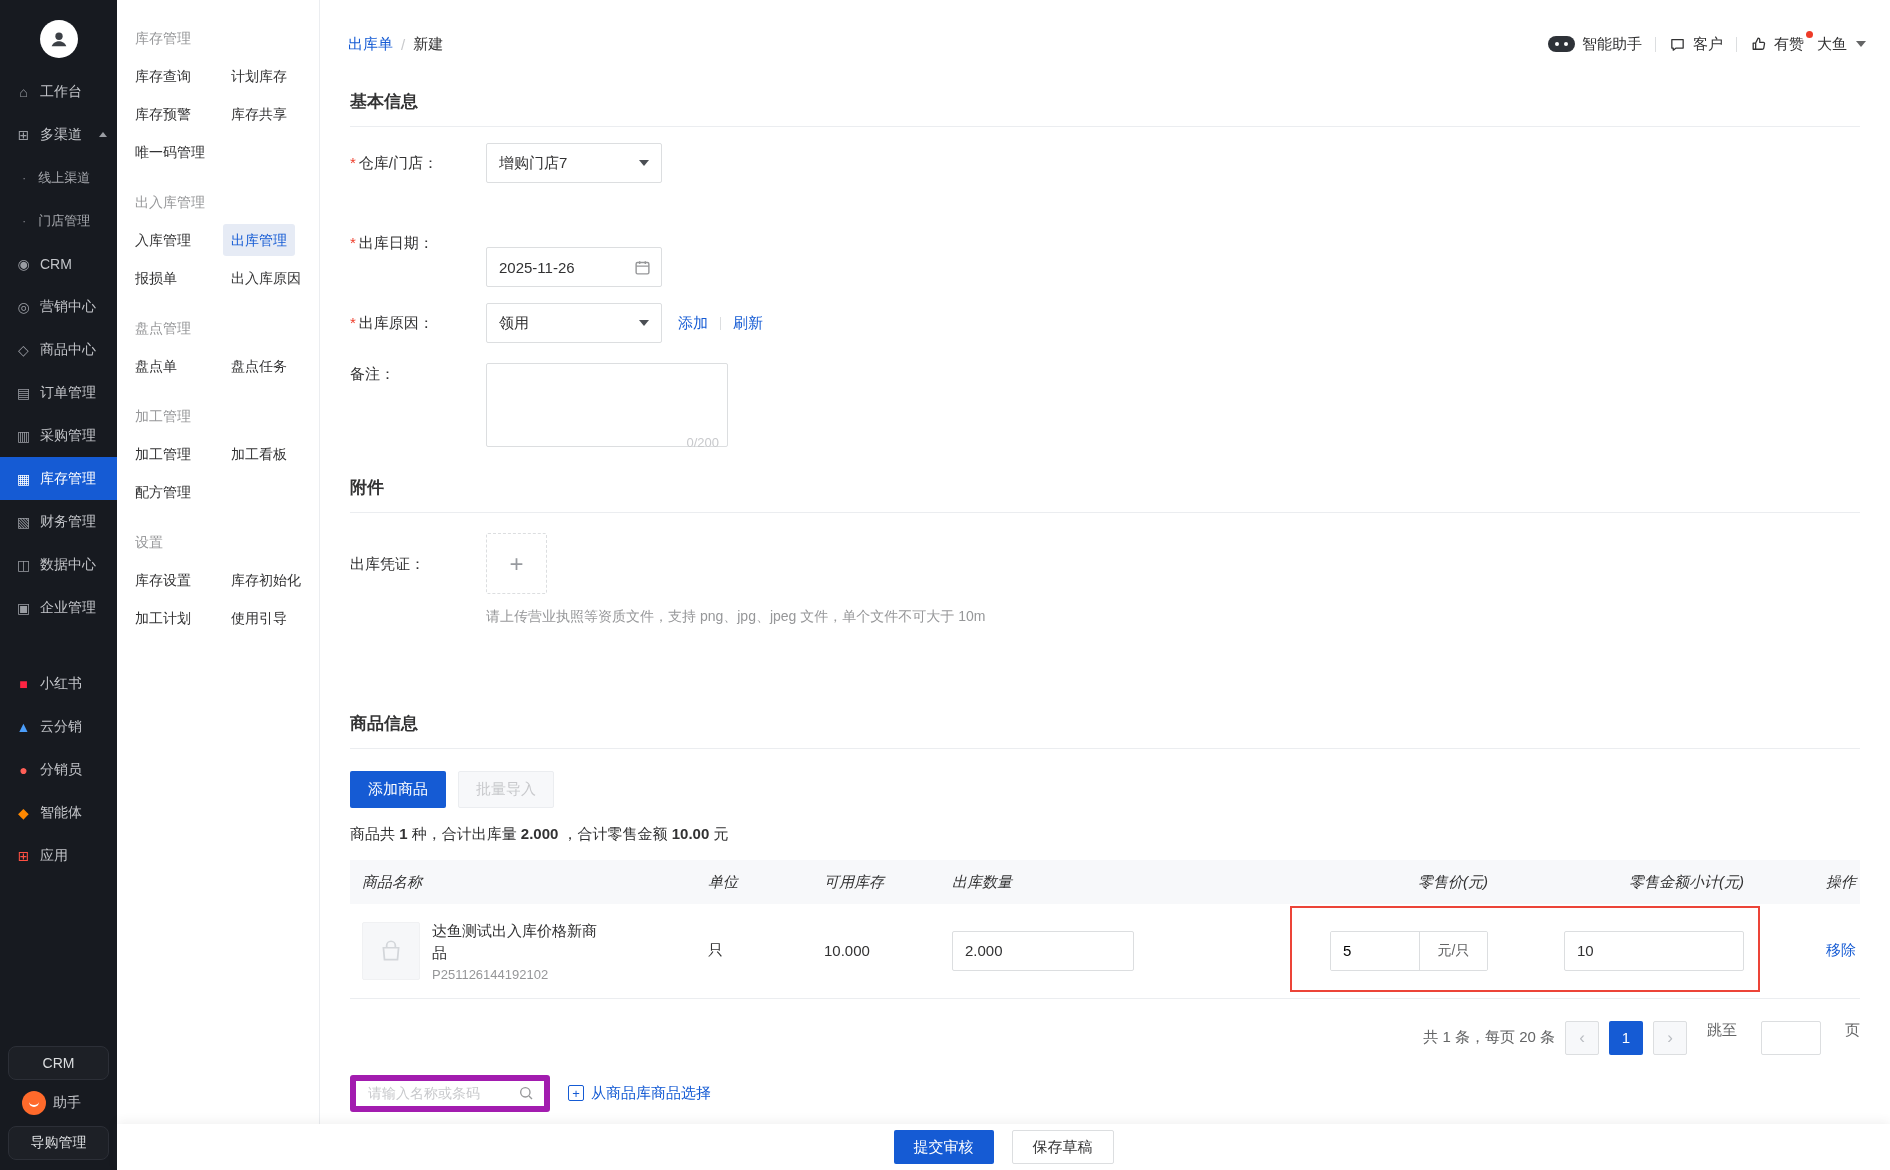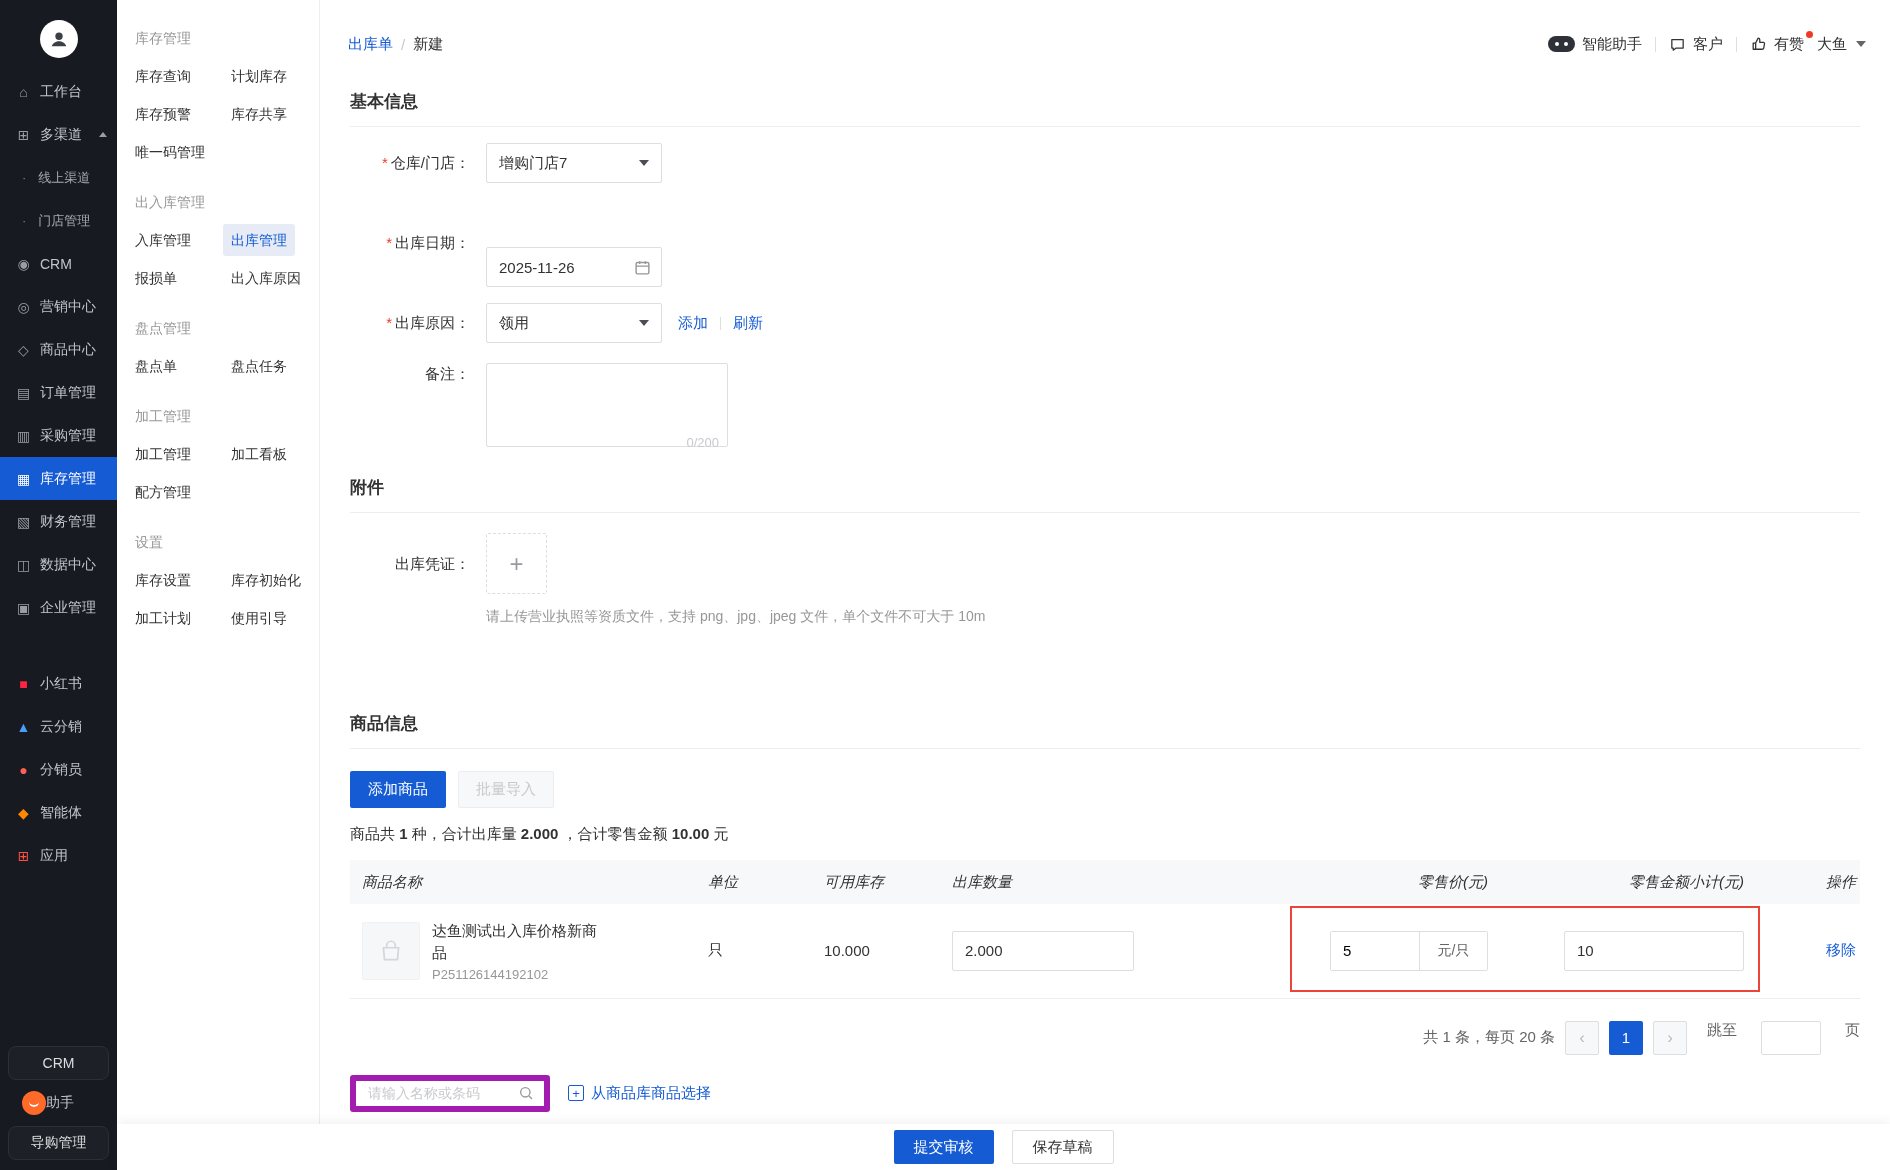--- a/index.html
+++ b/index.html
@@ -24,21 +24,21 @@
   .nav-item.sub { padding-left:22px; color:#a6a8ad; font-size:13px; }
   .nav-item.sub .dot { color:#7f8288; margin-right:4px; }
   .nav-caret { margin-left:auto; margin-right:10px; width:0; height:0;
                border-left:4px solid transparent; border-right:4px solid transparent;
                border-bottom:5px solid #9a9da3; }
   .nav-gap { height:33px; }
   .sidebar-bottom { margin-top:auto; padding:0 8px 4px; }
   .side-pill { border:1px solid #2c2f37; background:#1d2026; border-radius:8px; height:34px;
                display:flex; align-items:center; justify-content:center; font-size:14px;
                color:#dcdee0; margin-bottom:6px; cursor:pointer; }
-  .assistant-row { height:34px; display:flex; align-items:center; padding-left:14px;
+  .assistant-row { height:34px; display:flex; align-items:center; gap:7px; padding-left:14px;
                    font-size:14px; margin-bottom:6px; cursor:pointer; }
   .orange-circle { width:24px; height:24px; border-radius:50%; background:#ff6a2b; flex:none;
                    display:flex; align-items:center; justify-content:center; }
   .orange-circle::after { content:""; width:10px; height:6px; border-bottom:2px solid #fff;
                           border-radius:0 0 6px 6px; }
 
   
   .submenu { width:203px; background:#fff; border-right:1px solid #ebedf0; flex:none;
              padding:30px 0 0 18px; overflow:hidden; }
   .sm-group { margin-bottom:26px; }
@@ -73,21 +73,21 @@
                top:-4px; right:-9px; }
   .caret-down { width:0; height:0; border-left:5px solid transparent; border-right:5px solid transparent;
                 border-top:6px solid #646566; margin-left:2px; }
 
   .section { padding:0 30px; }
   .section-title { font-size:17px; font-weight:bold; color:#323233; margin-top:26px; }
   .section-divider { height:1px; background:#ebedf0; margin-top:13px; }
 
   .form-row { display:flex; align-items:center; margin-top:16px; }
   .form-row.top { align-items:flex-start; margin-top:20px; }
-  .f-label { width:120px; text-align:right; margin-right:16px; font-size:15px; color:#323233;
+  .f-label { width:120px; text-align:left; margin-right:16px; font-size:15px; color:#323233;
              flex:none; line-height:40px; }
   .req { color:#ee3b28; margin-right:3px; }
   .select { width:176px; height:40px; border:1px solid #dcdee0; border-radius:2px; background:#fff;
             display:flex; align-items:center; justify-content:space-between; padding:0 12px;
             cursor:pointer; font-size:15px; }
   .sel-caret { width:0; height:0; border-left:5px solid transparent; border-right:5px solid transparent;
                border-top:6px solid #4b4f54; }
   .date-input { width:176px; height:40px; border:1px solid #dcdee0; border-radius:2px; background:#fff;
                 display:flex; align-items:center; justify-content:space-between; padding:0 10px 0 12px;
                 font-size:15px; cursor:pointer;margin-top:48px; }

